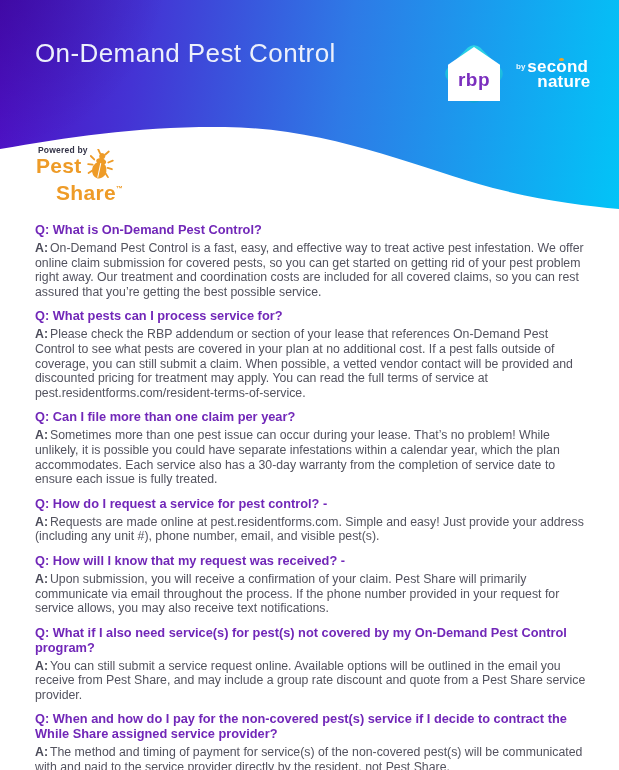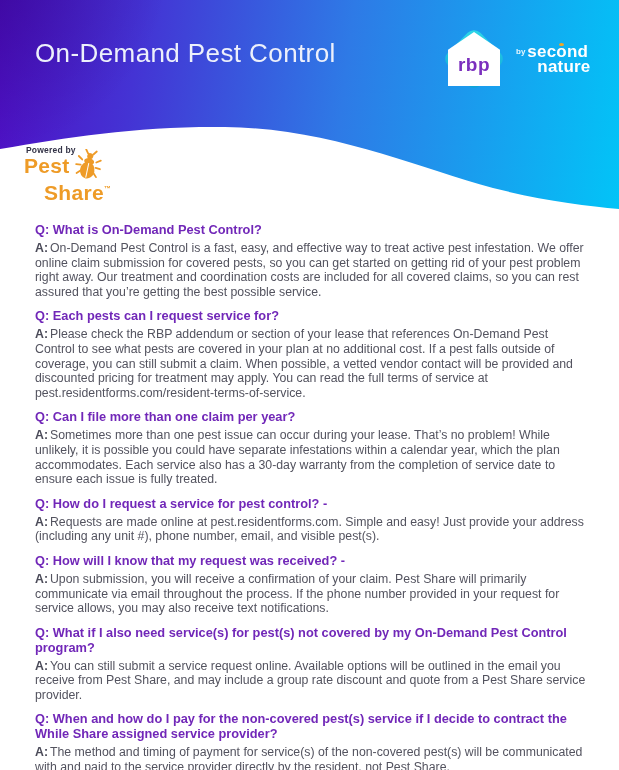--- a/index.html
+++ b/index.html
@@ -19,21 +19,21 @@
       linear-gradient(97deg, #4f0ec4 0%, #4433d4 22%, #2e7ae6 55%, #02c4f7 100%);
     padding-left: 39px;
   }
   .wave { position:absolute; left:0; top:0; width:619px; height:215px; display:block; }
 
   .hero-text { position:absolute; left:35px; top:38px; }
   .title1 { font-size:26px; font-weight:400; color:#edf0fb; letter-spacing:.4px; line-height:30px; }
   .title2 { font-size:26px; font-weight:700; color:#ffffff; letter-spacing:.4px; line-height:30px; margin-top:5px; }
 
   
-  .brand { position:absolute; left:441px; top:28px; display:flex; align-items:center; }
+  .brand { position:absolute; left:441px; top:43px; display:flex; align-items:center; }
   .rbp-badge { position:relative; width:66px; height:62px; }
   .rbp-diamond {
     position:absolute; left:10px; top:8px; width:46px; height:46px;
     border-radius:9px; transform:rotate(45deg);
     background:linear-gradient(135deg,#2fd9e8,#0aa0d6);
   }
   .rbp-house {
     position:absolute; left:7px; top:4px; width:52px; height:54px; background:#ffffff;
     clip-path:polygon(50% 0%, 100% 33%, 100% 100%, 0% 100%, 0% 33%);
     display:flex; align-items:center; justify-content:center;
@@ -41,21 +41,21 @@
   .rbp-text { color:#7b2fbe; font-weight:700; font-size:19px; letter-spacing:.5px; margin-top:11px; }
 
   .sn { display:flex; color:#ffffff; margin-left:9px; }
   .sn-by { font-size:8px; font-weight:600; margin-top:3px; margin-right:2px; opacity:.9; }
   .sn-words { display:flex; flex-direction:column; font-weight:700; font-size:17px; line-height:15px; letter-spacing:.2px; }
   .sn1-wrap { position:relative; display:inline-block; }
   .o-dot { position:absolute; left:32px; top:-1px; width:5px; height:3px; border-radius:50%; background:#f5a623; }
   .sn2 { margin-left:10px; }
 
   
-  .ps-logo { position:absolute; left:24px; top:145px; }
+  .ps-logo { position:absolute; left:36px; top:145px; }
   .ps-powered { font-size:8.5px; font-weight:700; color:#333347; margin-left:2px; letter-spacing:.2px; }
   .ps-main { display:flex; align-items:flex-start; margin-top:1px; }
   .ps-pest { color:#ee9b27; font-weight:700; font-size:21px; line-height:20px; letter-spacing:.3px; }
   .ps-bug { margin-left:5px; margin-top:-7px; }
   .ps-share { color:#ee9b27; font-weight:700; font-size:21px; line-height:17px; letter-spacing:.3px; margin-left:20px; }
   .ps-tm { font-size:7px; font-weight:600; vertical-align:9px; letter-spacing:0; }
 
   
   .content { padding:7px 32px 0 35px; }
   .faq { margin-bottom:9px; }
@@ -126,21 +126,21 @@
       </div>
     </div>
   </header>
 
   <main class="content">
     <div class="faq">
       <h3>Q: What is On-Demand Pest Control?</h3>
       <p><span class="a-label">A:</span><span>On-Demand Pest Control is a fast, easy, and effective way to treat active pest infestation. We offer online claim submission for covered pests, so you can get started on getting rid of your pest problem right away. Our treatment and coordination costs are included for all covered claims, so you can rest assured that you’re getting the best possible service.</span></p>
     </div>
     <div class="faq">
-      <h3>Q: Each pests can I request service for?</h3>
+      <h3>Q: What pests can I process service for?</h3>
       <p><span class="a-label">A:</span><span>Please check the RBP addendum or section of your lease that references On-Demand Pest Control to see what pests are covered in your plan at no additional cost. If a pest falls outside of coverage, you can still submit a claim. When possible, a vetted vendor contact will be provided and discounted pricing for treatment may apply. You can read the full terms of service at pest.residentforms.com/resident-terms-of-service.</span></p>
     </div>
     <div class="faq">
       <h3>Q: Can I file more than one claim per year?</h3>
       <p><span class="a-label">A:</span><span>Sometimes more than one pest issue can occur during your lease. That’s no problem! While unlikely, it is possible you could have separate infestations within a calendar year, which the plan accommodates. Each service also has a 30-day warranty from the completion of service date to ensure each issue is fully treated.</span></p>
     </div>
     <div class="faq">
       <h3>Q: How do I request a service for pest control? -</h3>
       <p><span class="a-label">A:</span><span>Requests are made online at pest.residentforms.com. Simple and easy! Just provide your address (including any unit #), phone number, email, and visible pest(s).</span></p>
     </div>

